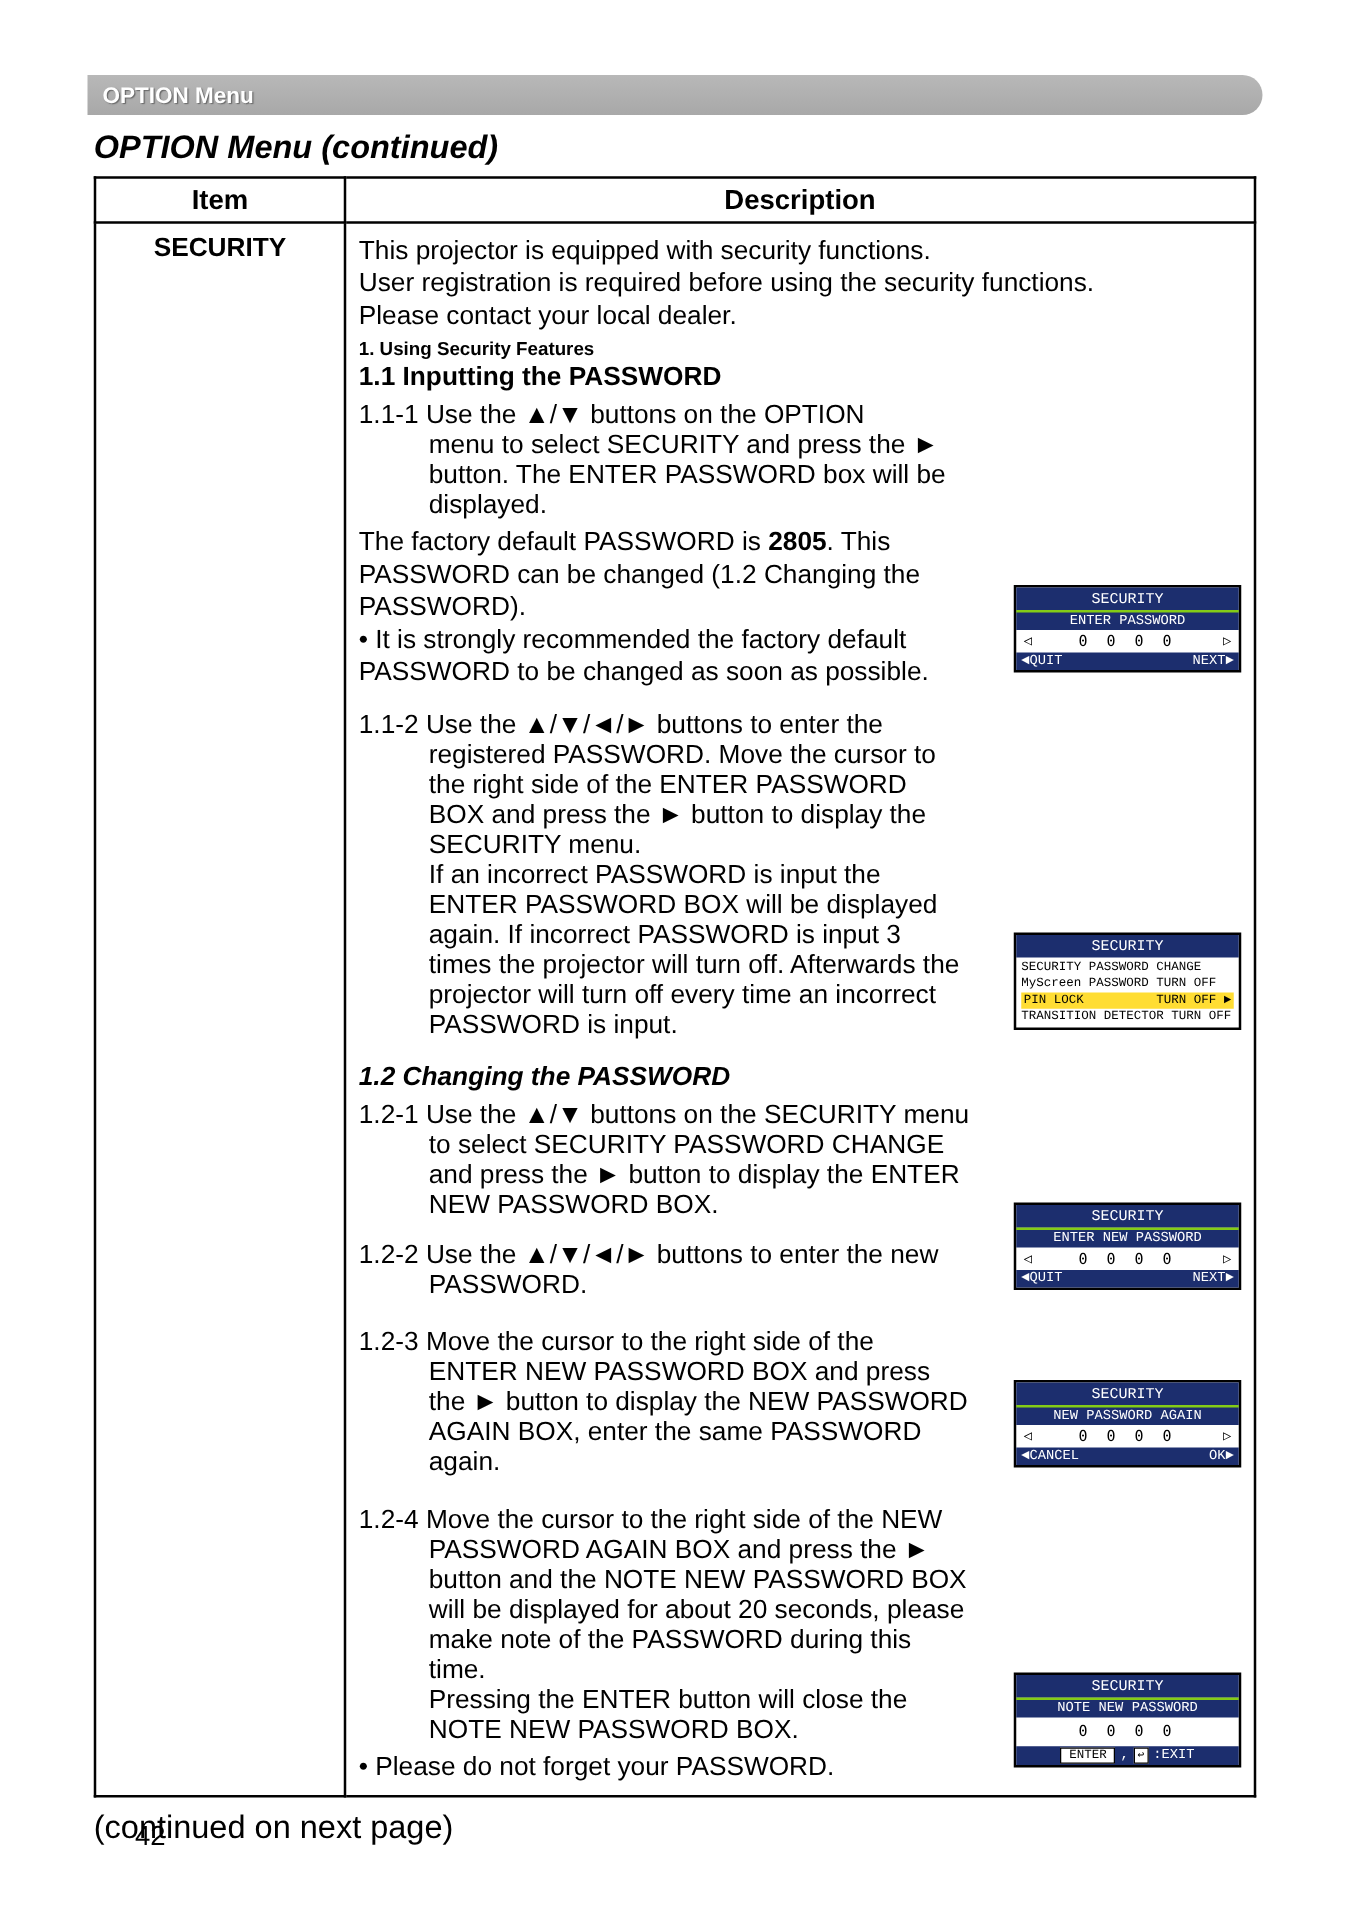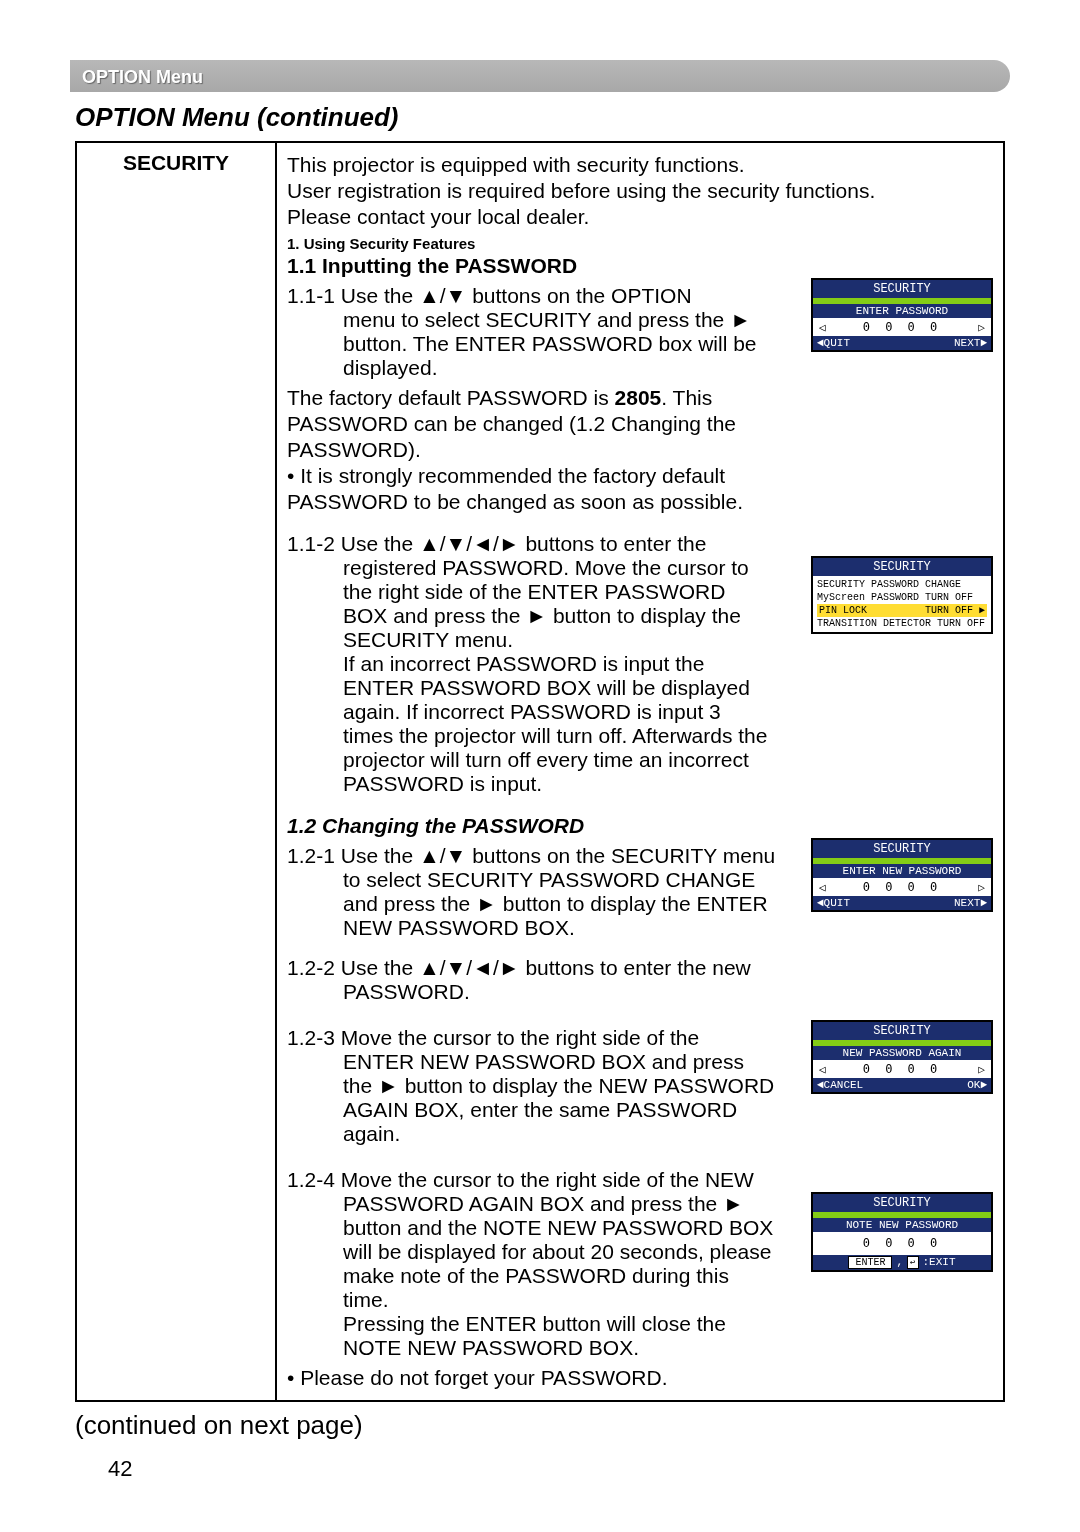--- a/index.html
+++ b/index.html
@@ -58,32 +58,32 @@
     text-align: center;
     width: 200px;
   }
   .desc-col { width: auto; }
   .sec-h1 { font-weight: bold; font-size: 15px; margin-top: 6px; }
   .sec-h2 { font-weight: bold; font-size: 21px; margin-top: 2px; }
   .para { margin: 2px 0; }
   .step { margin: 6px 0; }
   .step .num { display: inline; }
   .indent { padding-left: 56px; }
-  .row-block { display: flex; justify-content: space-between; gap: 22px; margin-bottom: 10px; }
+  .row-block { display: flex; justify-content: space-between; gap: 22px; margin-bottom: 10px; align-items: flex-end; }
   .text-side { flex: 1; }
   .osd { width: 182px; flex-shrink: 0; }
   .osd-box {
     border: 2px solid #000;
     background: #fff;
     font-family: "Courier New", monospace;
     font-size: 12px;
     margin-bottom: 14px;
   }
   .osd-title { background: #1c2e6e; color: #fff; text-align: center; padding: 2px 4px; font-weight: normal; }
-  .osd-sub { background: #1c2e6e; color: #fff; text-align: center; padding: 1px 4px; font-size: 11px; border-top: 6px solid #84cc16; }
+  .osd-sub { background: #1c2e6e; color: #fff; text-align: center; padding: 1px 4px; font-size: 11px; border-top: 2px solid #84cc16; }
   .osd-digits { display: flex; justify-content: space-between; align-items: center; padding: 2px 6px; }
   .osd-arrow { font-size: 11px; }
   .osd-line { display: flex; justify-content: space-between; background: #1c2e6e; color: #fff; padding: 1px 4px; font-size: 11px; }
   .osd-list { padding: 2px 4px; font-size: 10px; line-height: 1.3; }
   .osd-hl { background: #ffdd33; display: flex; justify-content: space-between; padding: 0 2px; }
   .digit { font-family: monospace; letter-spacing: 4px; }
   .enter-box { border: 1px solid #000; padding: 0 6px; font-size: 10px; display: inline-block; }
   .reset-icon { border: 1px solid #000; padding: 0 2px; font-size: 9px; display: inline-block; }
   .cont-text { margin-top: 8px; font-size: 26px; }
   .page-num { position: absolute; bottom: 50px; left: 108px; font-size: 22px; }
@@ -93,20 +93,24 @@
 <body>
 
 <div class="header-bar">
   <span>OPTION Menu</span>
 </div>
 
 <h1 class="subtitle">OPTION Menu (continued)</h1>
 
 <table class="main">
   <tbody>
+      <tr>
+    <th>Item</th>
+    <th>Description</th>
+  </tr>
   <tr>
     <td class="item-col">SECURITY</td>
     <td class="desc-col">
 
       <div class="para">This projector is equipped with security functions.</div>
       <div class="para">User registration is required before using the security functions.</div>
       <div class="para">Please contact your local dealer.</div>
 
       <div class="sec-h1">1. Using Security Features</div>
       <div class="sec-h2">1.1 Inputting the PASSWORD</div>

